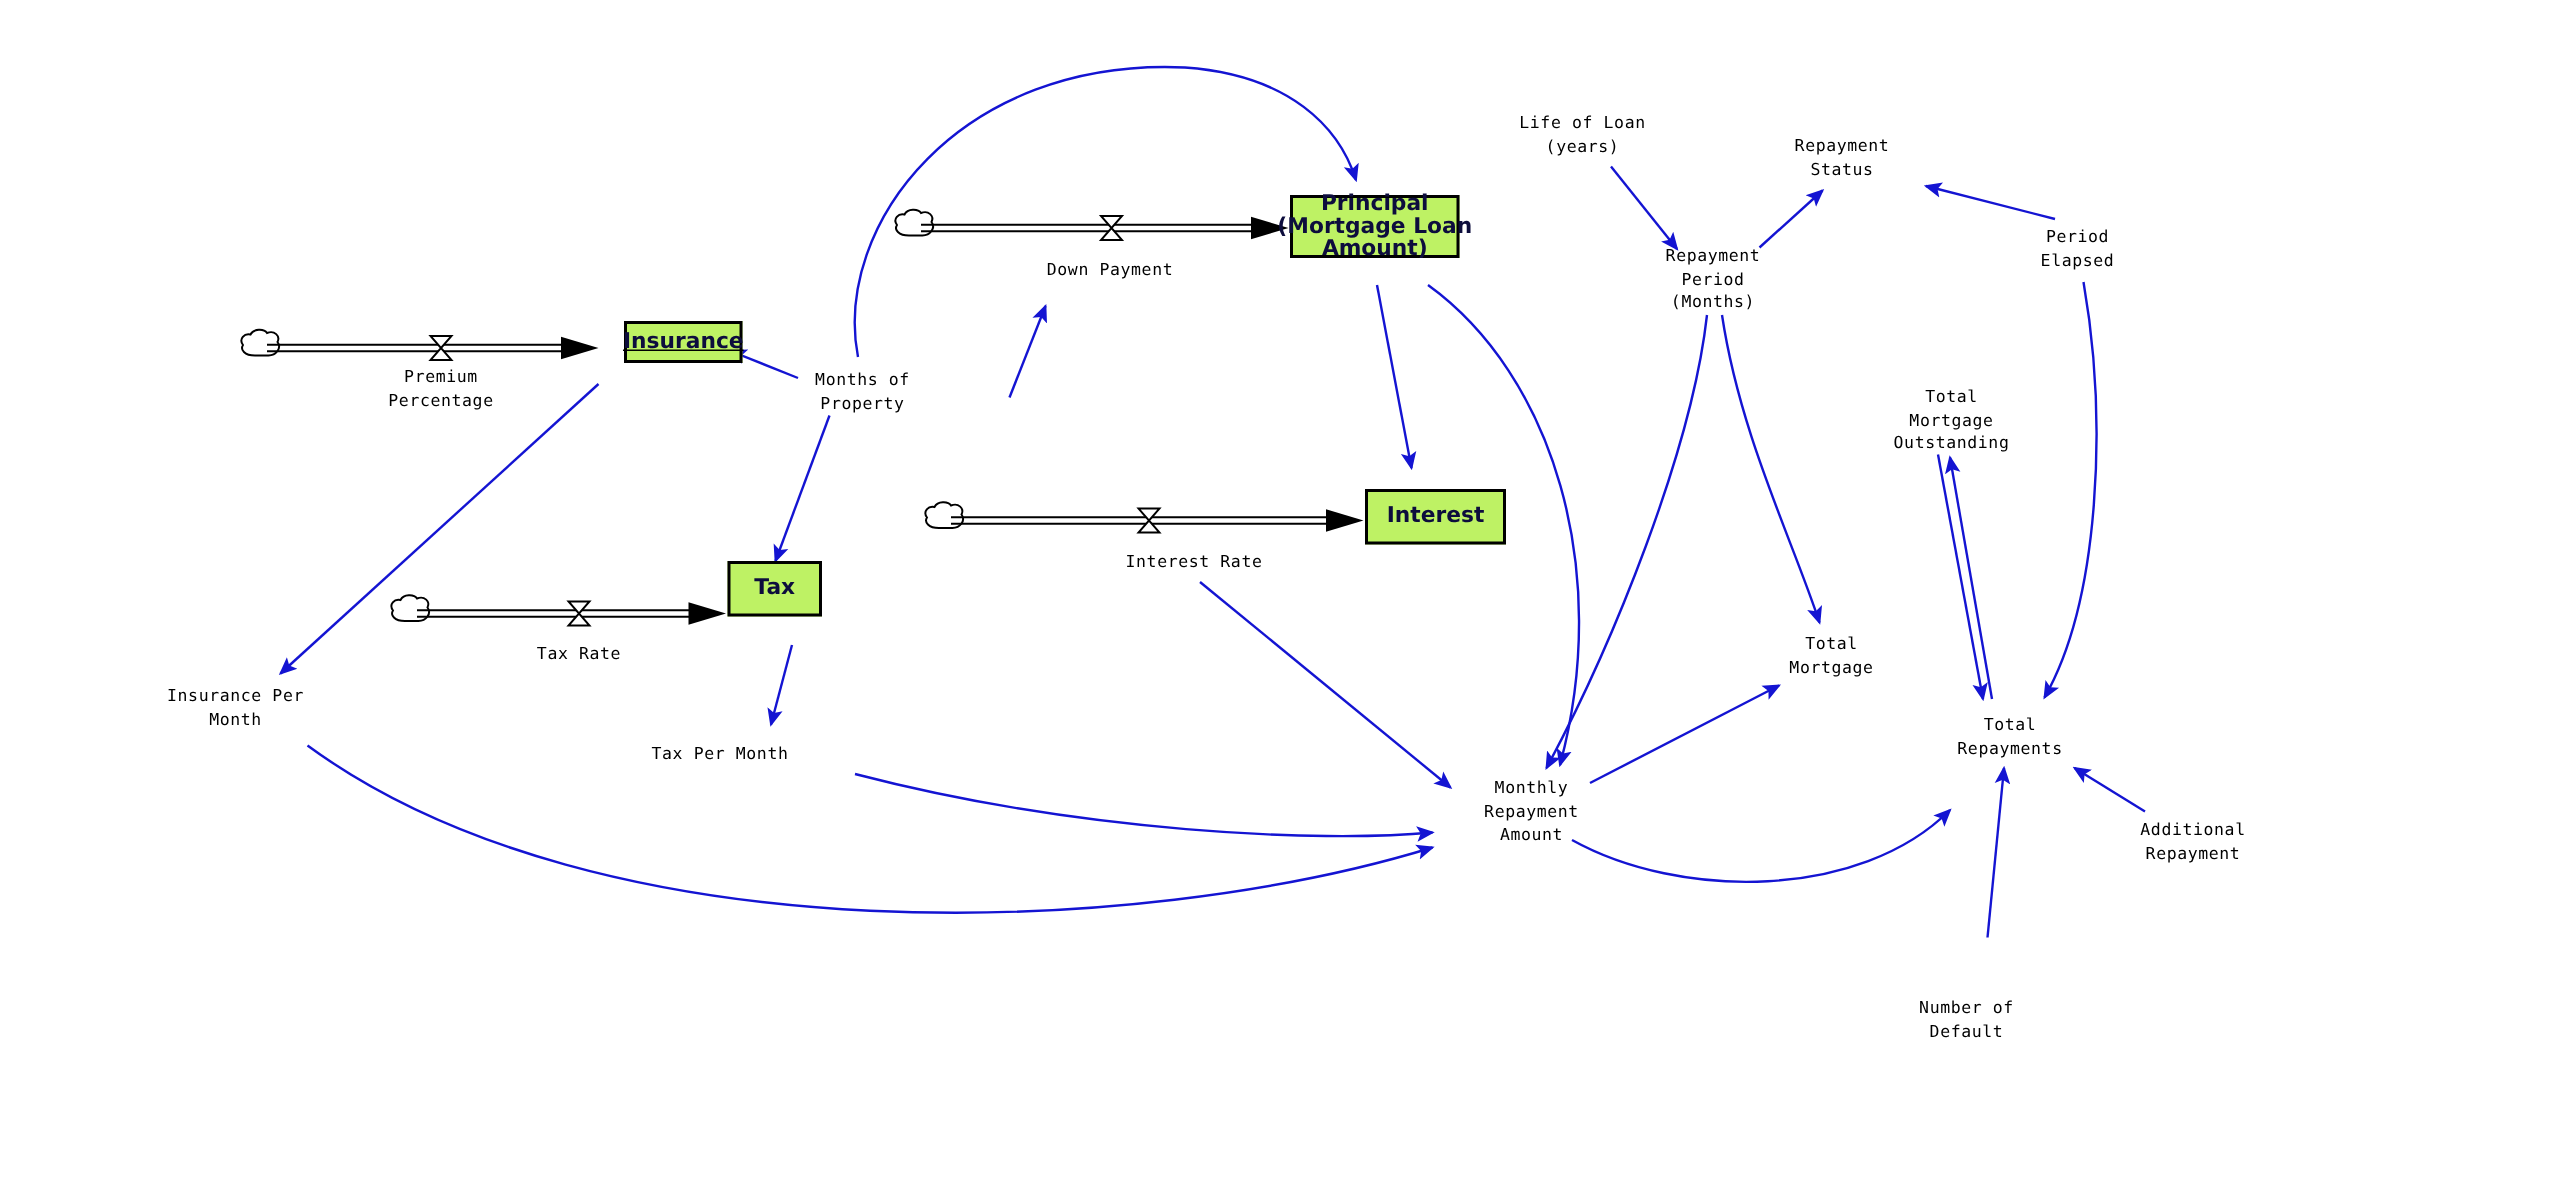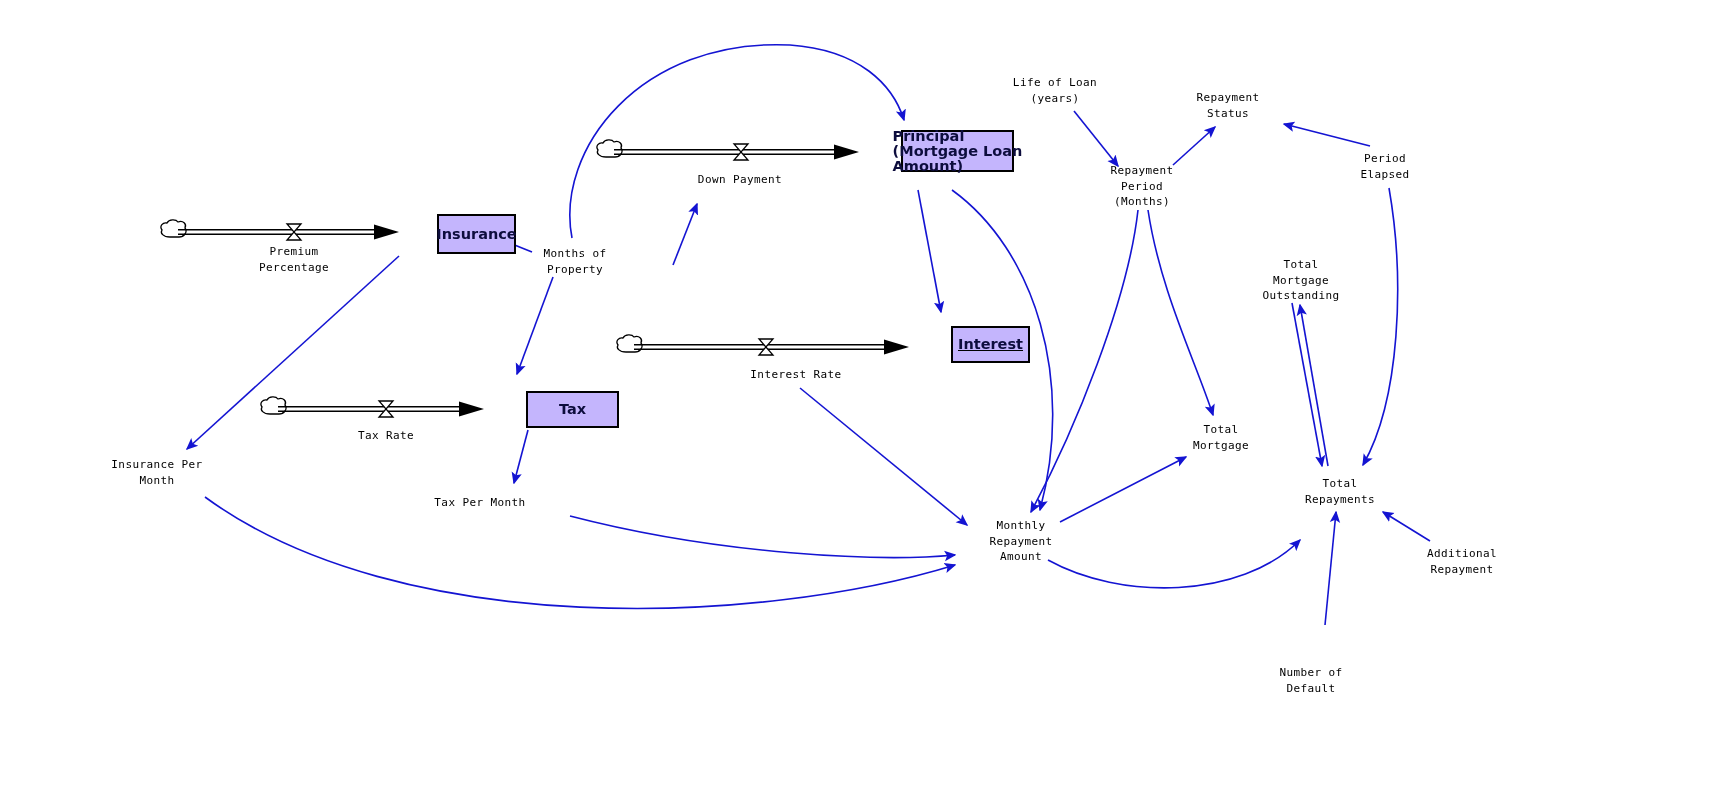--- a/index.html
+++ b/index.html
@@ -34,26 +34,25 @@
     white-space: pre;
     transform: translate(-50%, -50%);
     letter-spacing: 0.4px;
     pointer-events: auto;
   }
   
   .stock-box {
     position: absolute;
     box-sizing: border-box;
     border: 2px solid #000000;
-    background: #c4b5fd;
+    background: #bef264;
     display: flex;
     align-items: center;
     justify-content: center;
-    text-align: left;
-    margin-left: 41px;
+    text-align: center;
   }
   .stock-box span {
     font-family: "DejaVu Sans", "Liberation Sans", sans-serif;
     font-weight: bold;
     font-size: 14.5px;
     line-height: 15px;
     color: #0d0d3d;
     white-space: pre;
   }
 </style>
@@ -123,32 +122,32 @@
         <path d="M 1328 466 L 1300 305" fill="none" stroke="#1414d2" stroke-width="1.6" marker-end="url(#arrow-blue)"></path>
         <path d="M 1325 625 L 1336 512" fill="none" stroke="#1414d2" stroke-width="1.6" marker-end="url(#arrow-blue)"></path>
         <path d="M 1430 541 L 1383 512" fill="none" stroke="#1414d2" stroke-width="1.6" marker-end="url(#arrow-blue)"></path>
         <path d="M 570 516 C 720 555 880 562 955 555" fill="none" stroke="#1414d2" stroke-width="1.6" marker-end="url(#arrow-blue)"></path>
         <path d="M 205 497 C 400 640 760 625 955 565" fill="none" stroke="#1414d2" stroke-width="1.6" marker-end="url(#arrow-blue)"></path>
         <path d="M 800 388 L 967 525" fill="none" stroke="#1414d2" stroke-width="1.6" marker-end="url(#arrow-blue)"></path>
       </g>
   </svg>
 
   <div id="stock-layer">
-      <div class="stock-box" style="left: 396px; top: 214px; width: 79px; height: 40px;">
+      <div class="stock-box" style="left: 416px; top: 214px; width: 79px; height: 28px; text-decoration: underline;">
         <span>Insurance</span>
       </div>
       <div class="stock-box" style="left: 860px; top: 130px; width: 113px; height: 42px;">
         <span>Principal
 (Mortgage Loan
 Amount)</span>
       </div>
-      <div class="stock-box" style="left: 910px; top: 326px; width: 79px; height: 37px; text-decoration: underline;">
+      <div class="stock-box" style="left: 910px; top: 326px; width: 94px; height: 37px;">
         <span>Interest</span>
       </div>
-      <div class="stock-box" style="left: 485px; top: 391px; width: 93px; height: 37px;">
+      <div class="stock-box" style="left: 485px; top: 374px; width: 63px; height: 37px;">
         <span>Tax</span>
       </div>
     </div>
   <div id="aux-layer">
       <div class="aux-label" style="left: 575px; top: 261px;">Months of
 Property</div>
       <div class="aux-label" style="left: 157px; top: 472px;">Insurance Per
 Month</div>
       <div class="aux-label" style="left: 480px; top: 503px;">Tax Per Month</div>
       <div class="aux-label" style="left: 1055px; top: 90px;">Life of Loan

